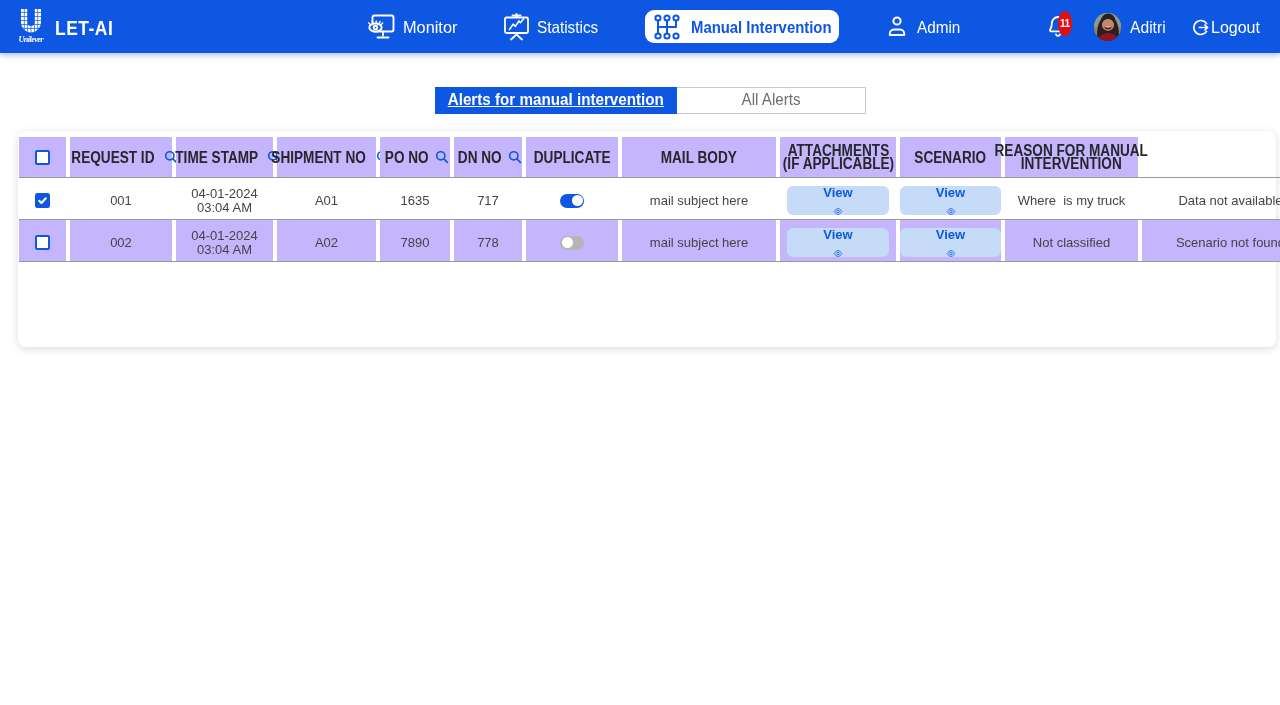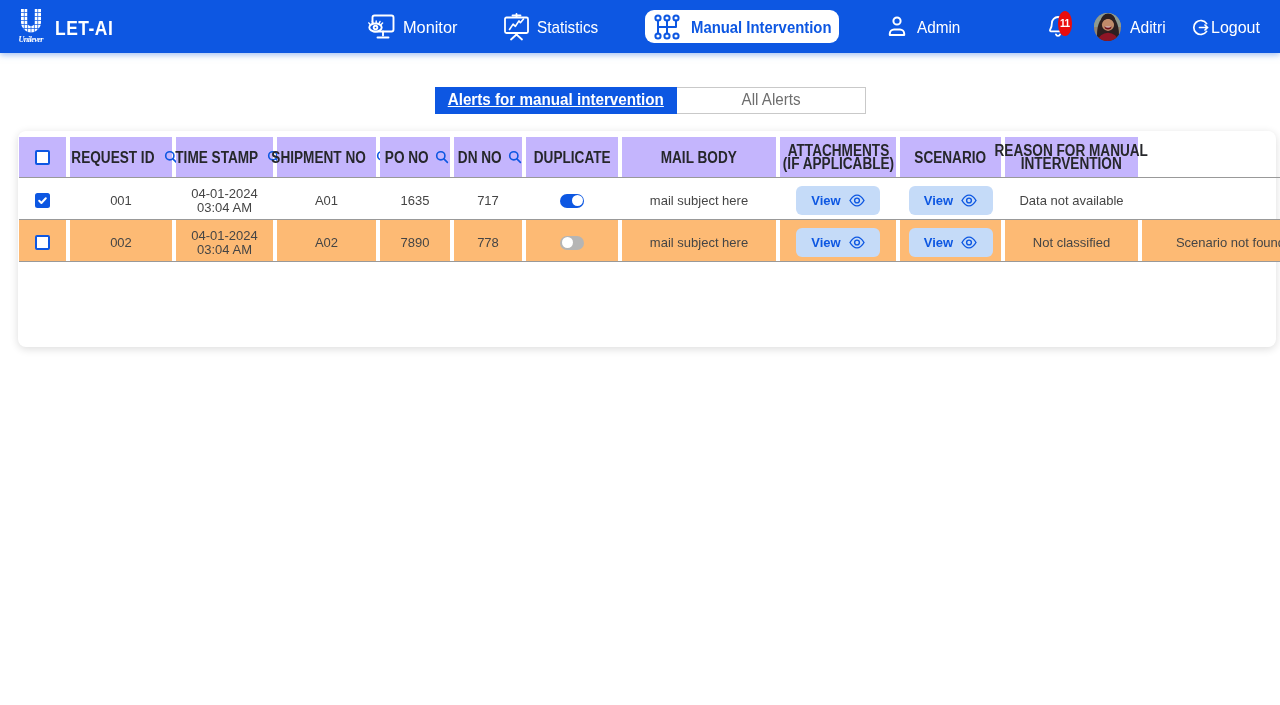--- a/index.html
+++ b/index.html
@@ -28,32 +28,32 @@
     border-radius:8px;box-shadow:0 2px 8px rgba(0,0,0,.14);}
   .tbl{position:absolute;left:19px;top:137px;width:1300px;}
   .trow{display:grid;grid-template-columns:47px 102px 97px 99px 70px 68px 92px 154px 116px 101px 133px 177px;
     column-gap:4px;border-bottom:1px solid #999;}
   .trow>div{display:flex;align-items:center;justify-content:center;text-align:center;}
   .thead{height:40px;box-sizing:content-box;}
   .thead>div{background:#c4b5fd;color:#26272b;font-size:16px;font-weight:bold;line-height:13px;}
   .thead i{font-style:normal;display:inline-block;transform:scaleX(.85);white-space:nowrap;}
   .tr{height:41px;box-sizing:content-box;font-size:13px;color:#454545;line-height:14px;}
   .tr>div{padding-top:4px;box-sizing:border-box;}
-  .tr2>div{background:#fdba74;}
+  .tr2>div{background:#c4b5fd;}
   .mag{margin-left:2px;flex:0 0 auto;}
   .cb{width:15px;height:15px;border:2px solid #0d57e2;border-radius:2px;background:#fff;box-sizing:border-box;}
   .cbc{width:15px;height:15px;border-radius:2.5px;background:#0d57e2;display:flex;align-items:center;justify-content:center;}
   .tog{width:24px;height:14px;border-radius:7px;position:relative;}
   .tog .knob{position:absolute;top:1.5px;width:11px;height:11px;border-radius:50%;background:#fff;box-sizing:border-box;}
   .togon{background:#0d57e2;}
   .togon .knob{right:1.5px;}
   .togoff{background:#b5b5b5;}
   .togoff .knob{left:1.5px;}
-  .viewbtn{width:84px;height:29px;background:#c5dbf8;border-radius:6px;
-    display:flex;align-items:center;justify-content:center;gap:8px;}
+  .viewbtn{width:102px;height:29px;background:#c5dbf8;border-radius:6px;
+    display:flex;align-items:center;justify-content:center;gap:8px;flex-direction:column;}
   .viewbtn b{color:#0d57e2;font-size:13px;}
 </style>
 </head>
 <body>
 <div class="hdr">
 
   <svg class="abs" style="left:18px;top:9px;" width="28" height="36" viewBox="0 0 28 36">
     <g fill="#fff">
       <path d="M3 0 h6.6 v13.5 a3.4 3.4 0 0 0 6.8 0 V0 H23 v13.5 a10 10 0 0 1 -20 0 Z"></path>
     </g>
@@ -227,20 +227,21 @@
       </div>
     <div>
         <span class="viewbtn">
           <b>View</b>
           <svg width="16" height="13" viewBox="0 0 16 13" fill="none" stroke="#0d57e2" stroke-width="1.4">
             <path d="M1 6.5 C3.3 2.6 5.6 1.1 8 1.1 s4.7 1.5 7 5.4 C12.7 10.4 10.4 11.9 8 11.9 S3.3 10.4 1 6.5 Z"></path>
             <circle cx="8" cy="6.5" r="2.4"></circle>
           </svg>
         </span>
       </div>
+    <div>Where&nbsp; is my truck</div>
     <div>Data not available</div>
   </div>
   <div class="trow tr tr2">
     <div>
         <span class="cb"></span>
       </div>
     <div>002</div>
     <div>04-01-2024<br>03:04 AM</div>
     <div>A02</div>
     <div>7890</div>

